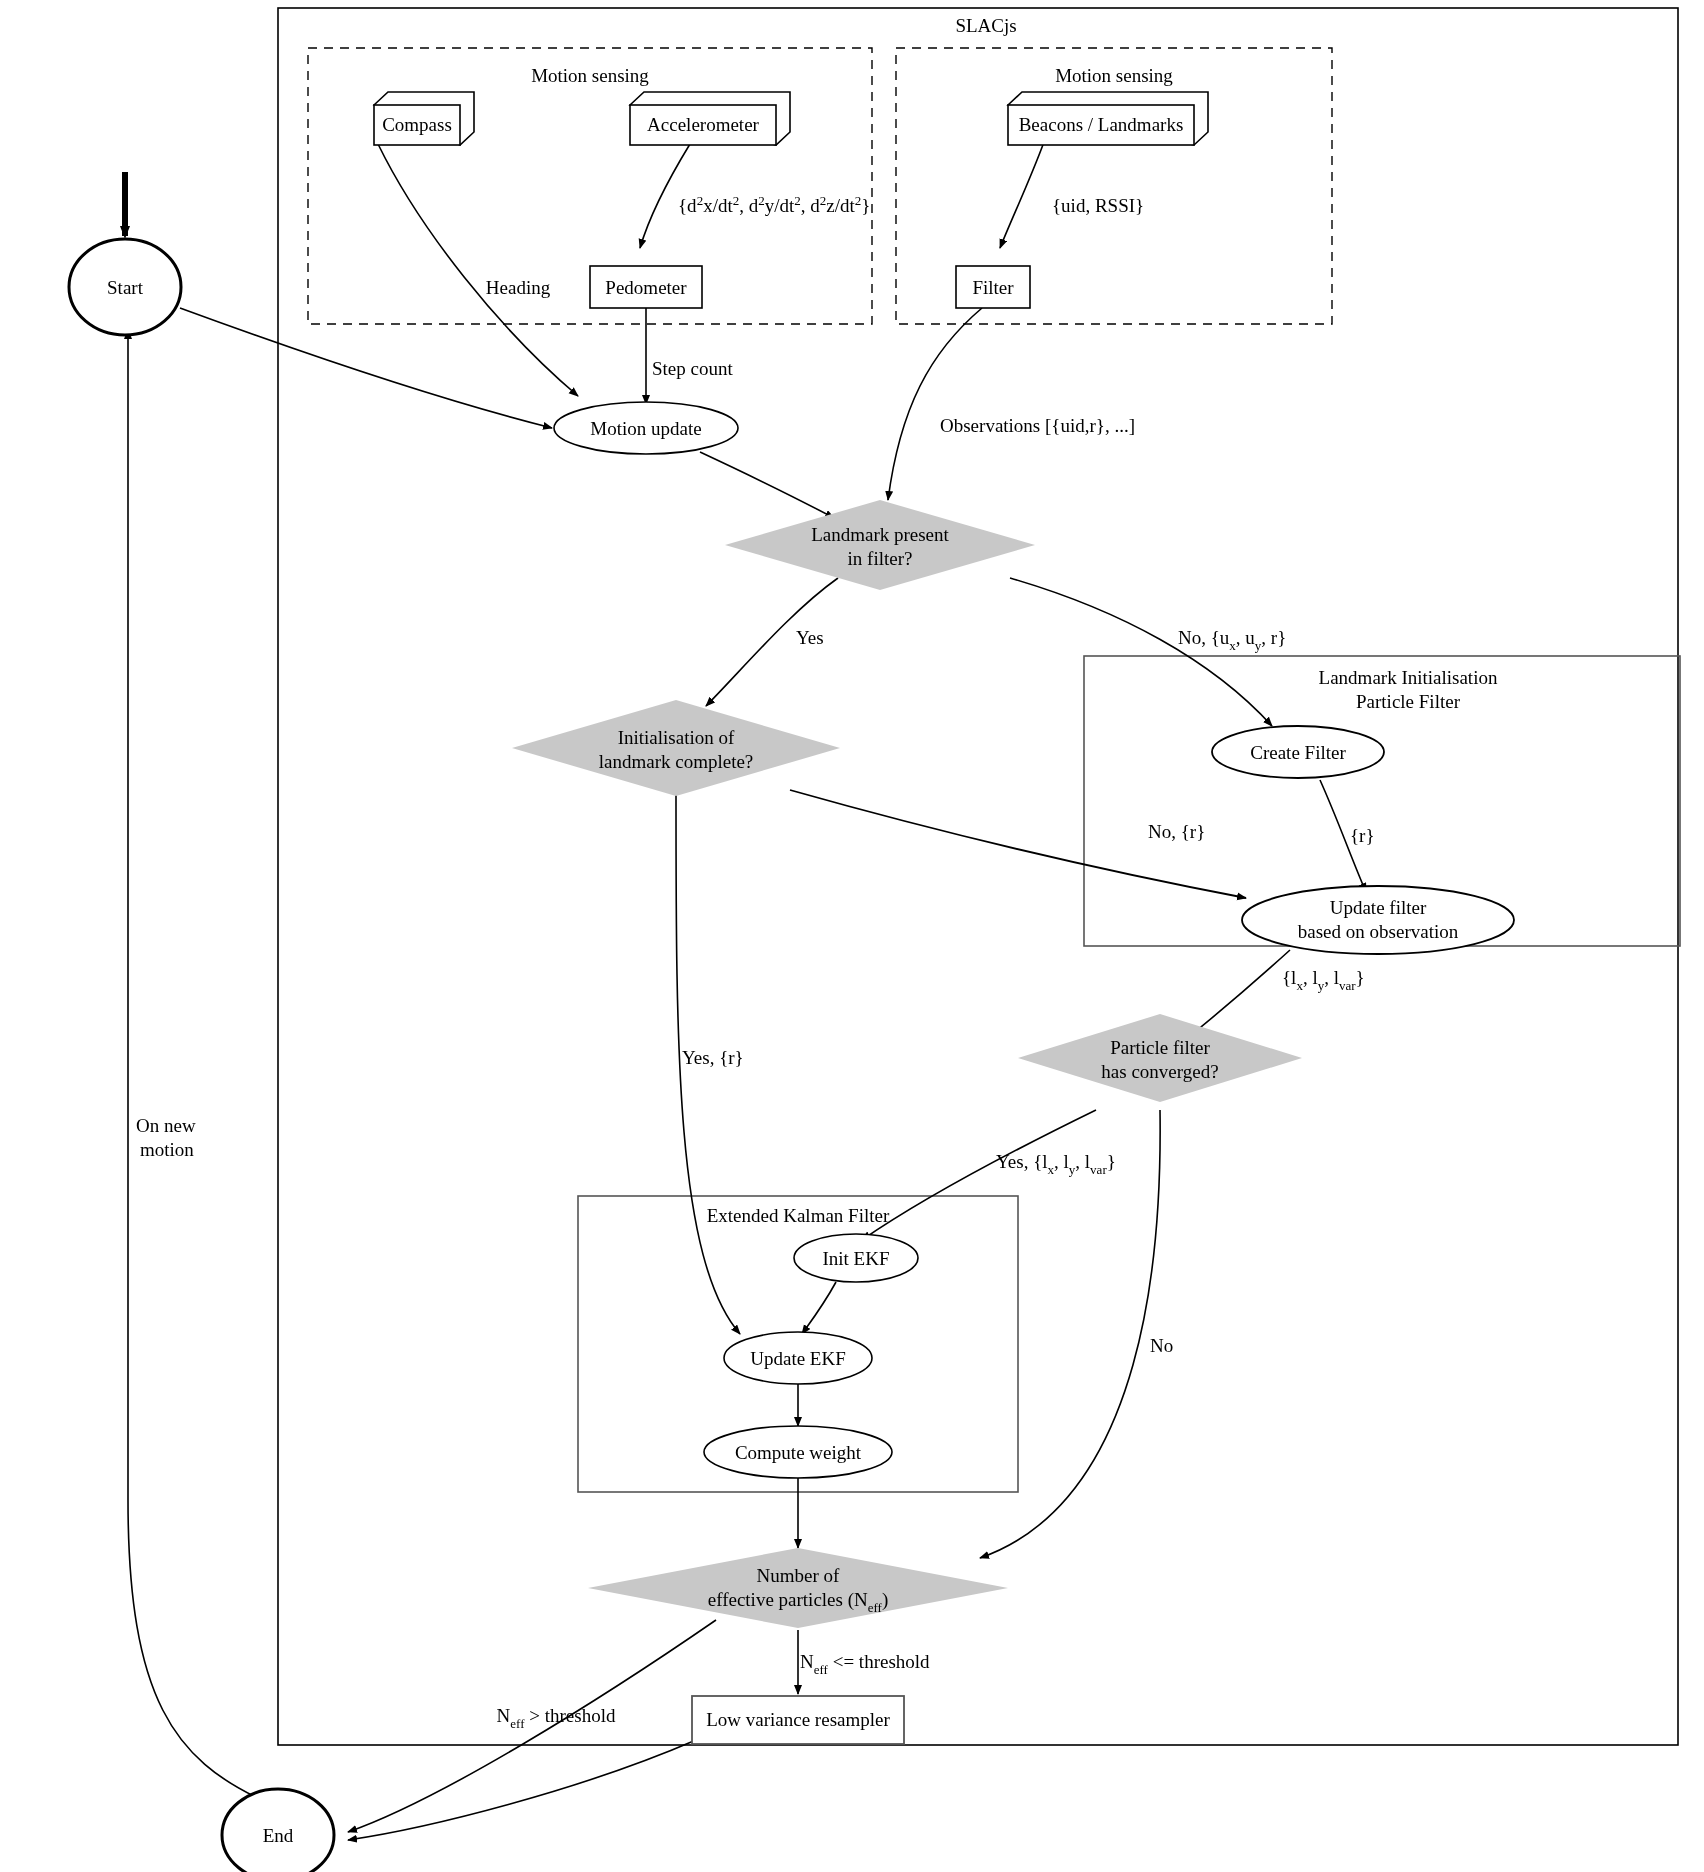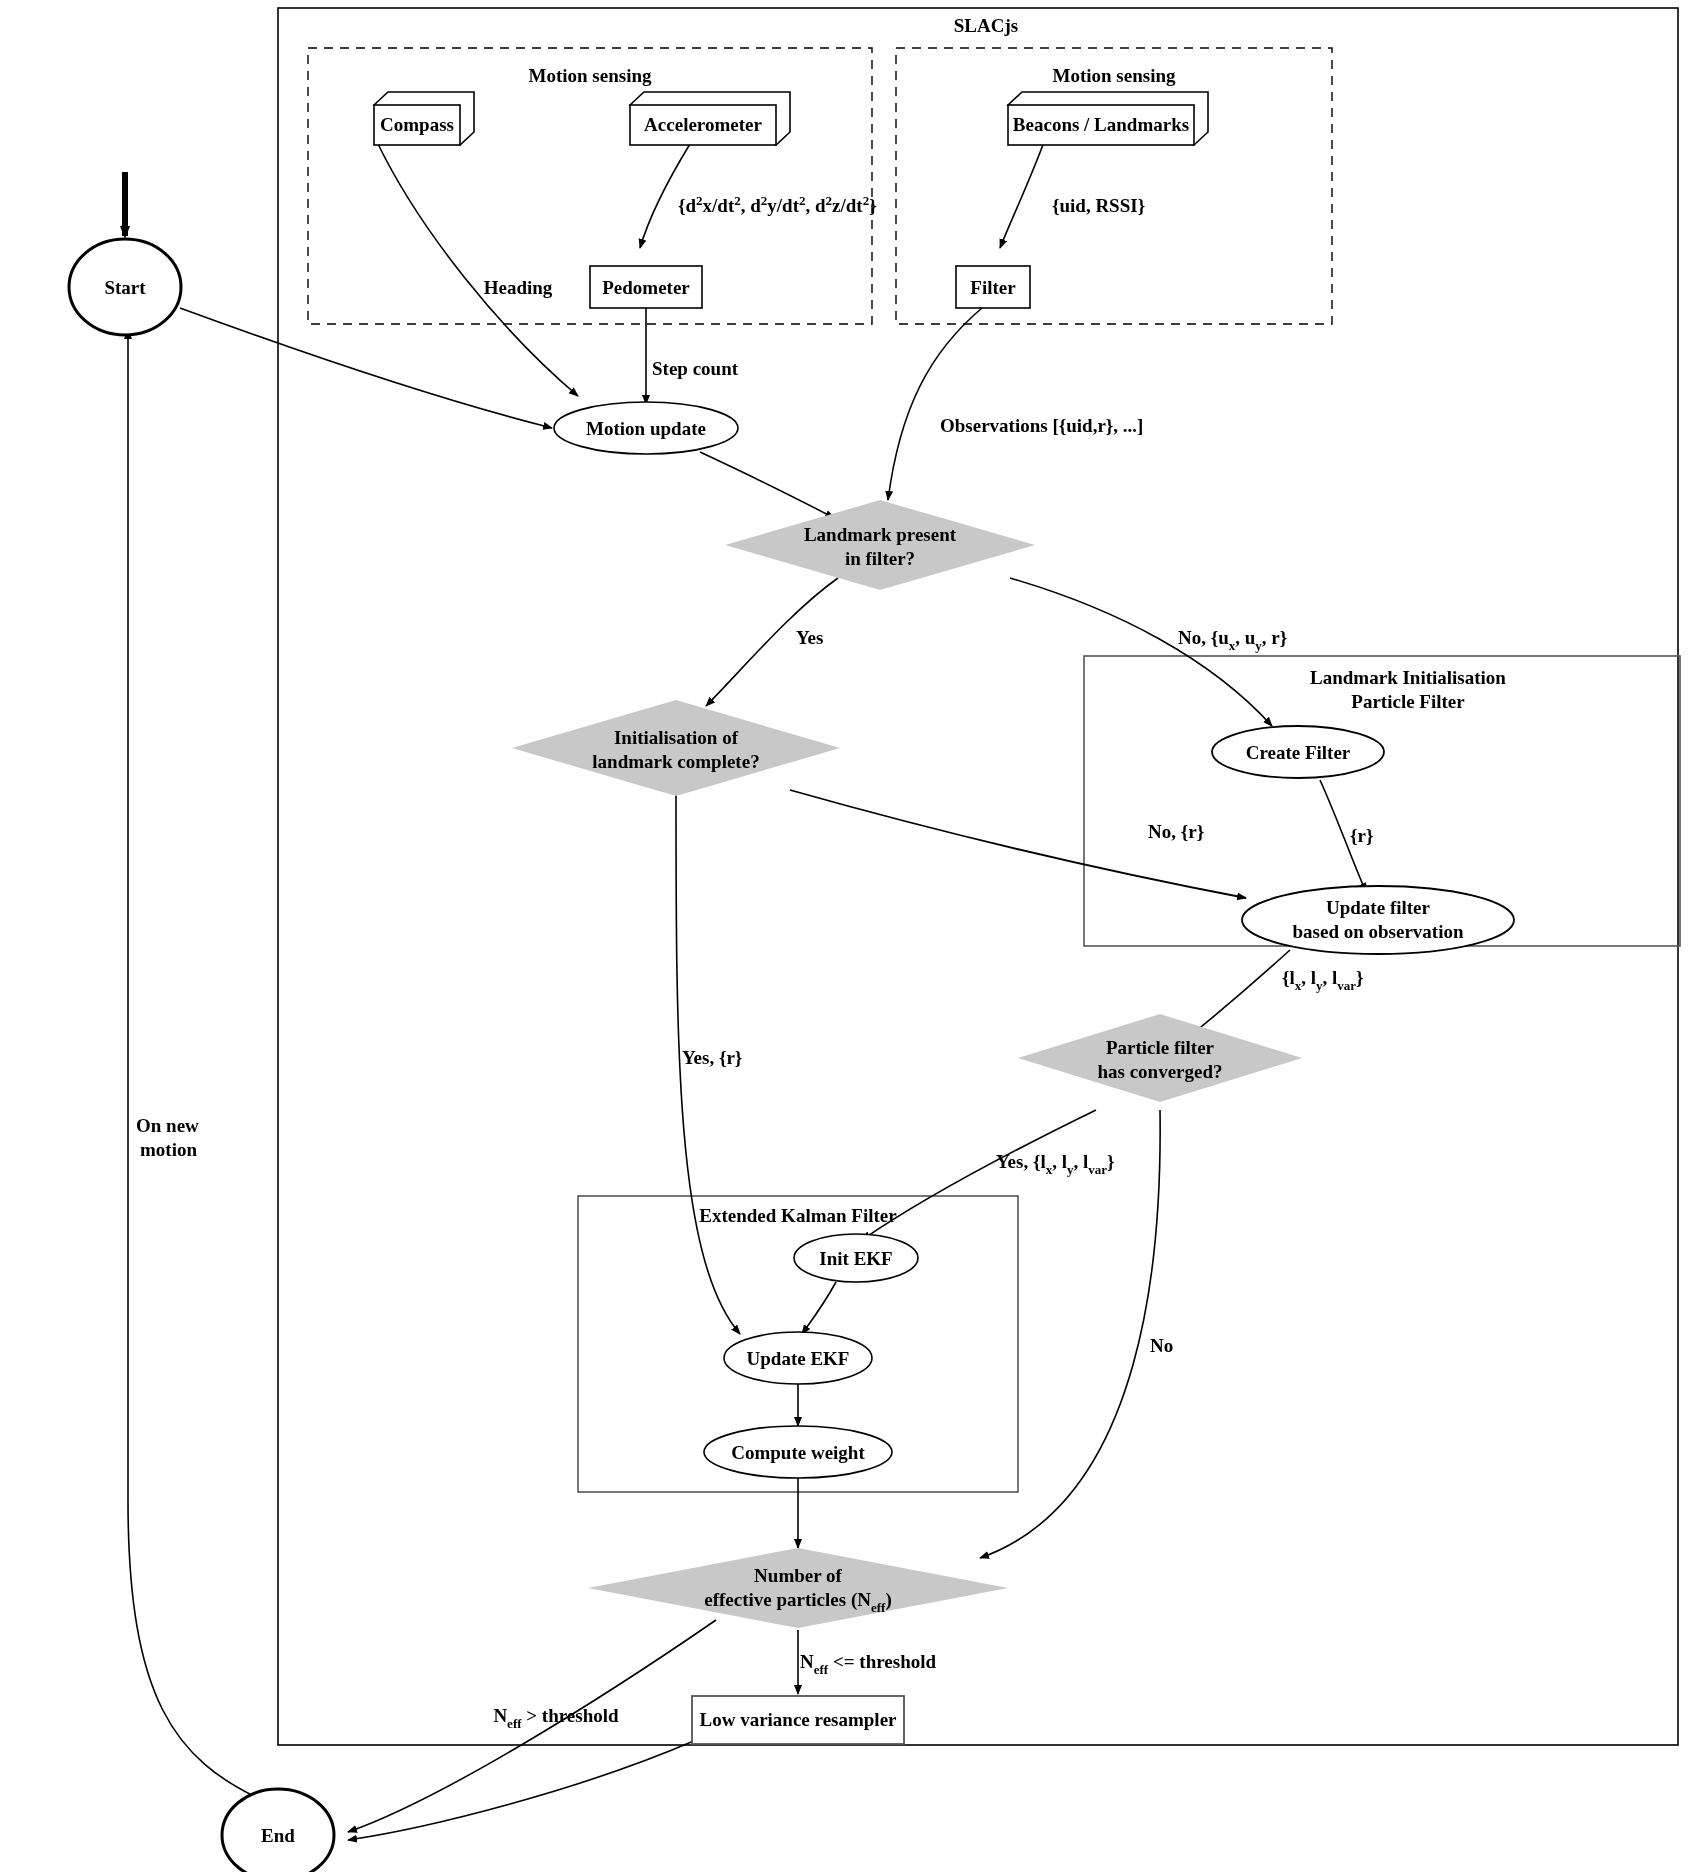--- a/index.html
+++ b/index.html
@@ -1,17 +1,17 @@
 <!DOCTYPE html>
 <html><head>
 <meta charset="utf-8">
 <style>
   html,body{margin:0;padding:0;background:#ffffff;}
   body{font-family:"Liberation Serif", serif;}
-  #stage{position:relative;width:1704px;height:1872px;background:#fff;overflow:hidden;font-weight:bold;}
+  #stage{position:relative;width:1704px;height:1872px;background:#fff;overflow:hidden;}
   svg{display:block;}
   text{font-family:"Liberation Serif", serif; fill:#000;}
   .lbl{font-size:19px;}
   .nodelbl{font-size:19px;}
   .clusterlbl{font-size:19px;}
   .sub{font-size:13px;}
   .sup{font-size:13px;}
 </style>
 </head>
 <body>

